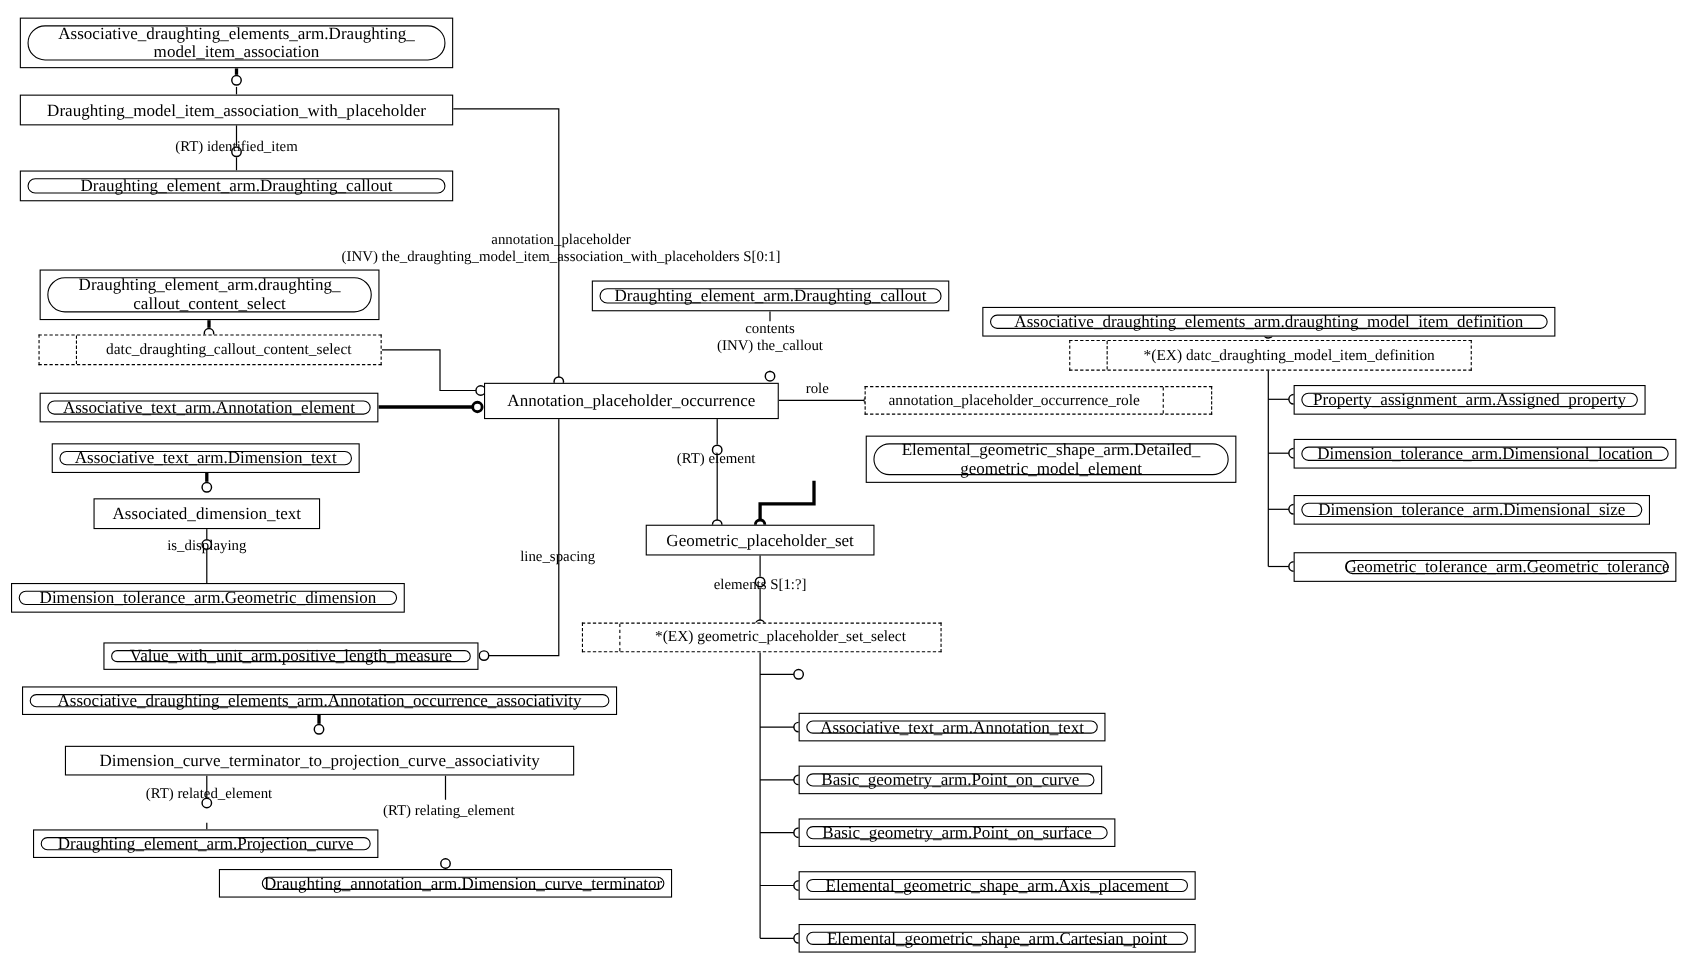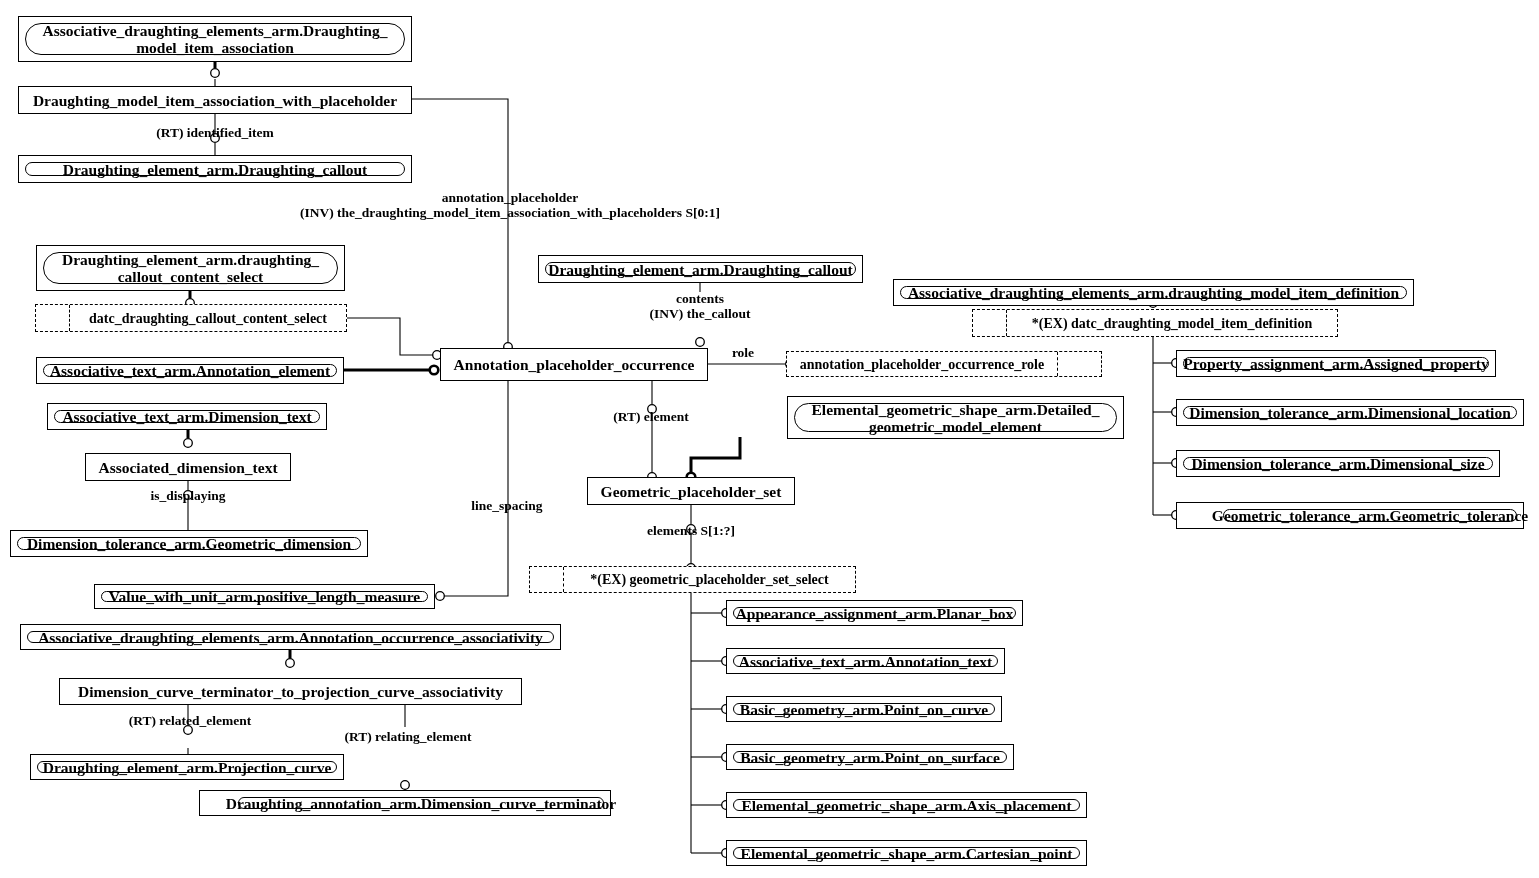--- a/index.html
+++ b/index.html
@@ -1,17 +1,17 @@
 <!DOCTYPE html>
 <html><head>
 <meta charset="utf-8">
 <style>
   html,body{margin:0;padding:0;background:#ffffff;}
   body{font-family:"Liberation Serif","DejaVu Serif",serif;}
-  #canvas{position:relative;width:1539px;height:878px;background:#fff;overflow:hidden;font-weight:bold;}
+  #canvas{position:relative;width:1539px;height:878px;background:#fff;overflow:hidden;}
   svg.wires{position:absolute;left:0;top:0;width:1539px;height:878px;pointer-events:none;}
 
   
   .ent{position:absolute;box-sizing:border-box;border:1px solid #000;background:#fff;
        display:flex;align-items:center;justify-content:center;}
   .ent > .inner{box-sizing:border-box;width:calc(100% - 12px);height:calc(100% - 12px);
        display:flex;align-items:center;justify-content:center;text-align:center;
        font-size:15.5px;line-height:17px;color:#000;white-space:pre-line;}
   
   .ent.rnd > .inner{border:1px solid #000;border-radius:999px;}
@@ -203,23 +203,20 @@
   </div>
 
   <div class="ent rnd" style="left:94px;top:584px;width:341px;height:25px;">
     <div class="inner">Value_with_unit_arm.positive_length_measure</div>
   </div>
 
   <div class="ent rnd" style="left:20px;top:624px;width:541px;height:26px;">
     <div class="inner">Associative_draughting_elements_arm.Annotation_occurrence_associativity</div>
   </div>
 
-  <div class="ent rnd" style="left:726px;top:600px;width:297px;height:26px;">
-    <div class="inner">Appearance_assignment_arm.Planar_box</div>
-  </div>
 
   <div class="ent plain" style="left:59px;top:678px;width:463px;height:27px;">
     <div class="inner">Dimension_curve_terminator_to_projection_curve_associativity</div>
   </div>
 
   <div class="ent rnd" style="left:726px;top:648px;width:279px;height:26px;">
     <div class="inner">Associative_text_arm.Annotation_text</div>
   </div>
 
   <div class="ent rnd" style="left:726px;top:696px;width:276px;height:26px;">
@@ -261,21 +258,21 @@
     <div class="tail"></div>
   </div>
 
   <div class="dash" style="left:529px;top:566px;width:327px;height:27px;">
     <div class="lead"></div>
     <div class="lbl">*(EX) geometric_placeholder_set_select</div>
   </div>
 
   <div class="lab" style="left:115px;top:125px;width:200px;">(RT) identified_item</div>
 
-  <div class="lab" style="left:190px;top:190px;width:640px;">annotation_placeholder
+  <div class="lab" style="left:190px;top:210px;width:640px;">annotation_placeholder
 (INV) the_draughting_model_item_association_with_placeholders S[0:1]</div>
 
   <div class="lab" style="left:600px;top:291px;width:200px;">contents
 (INV) the_callout</div>
 
   <div class="lab" style="left:712px;top:345px;width:62px;">role</div>
 
   <div class="lab" style="left:566px;top:409px;width:170px;">(RT) element</div>
 
   <div class="lab" style="left:108px;top:488px;width:160px;">is_displaying</div>

